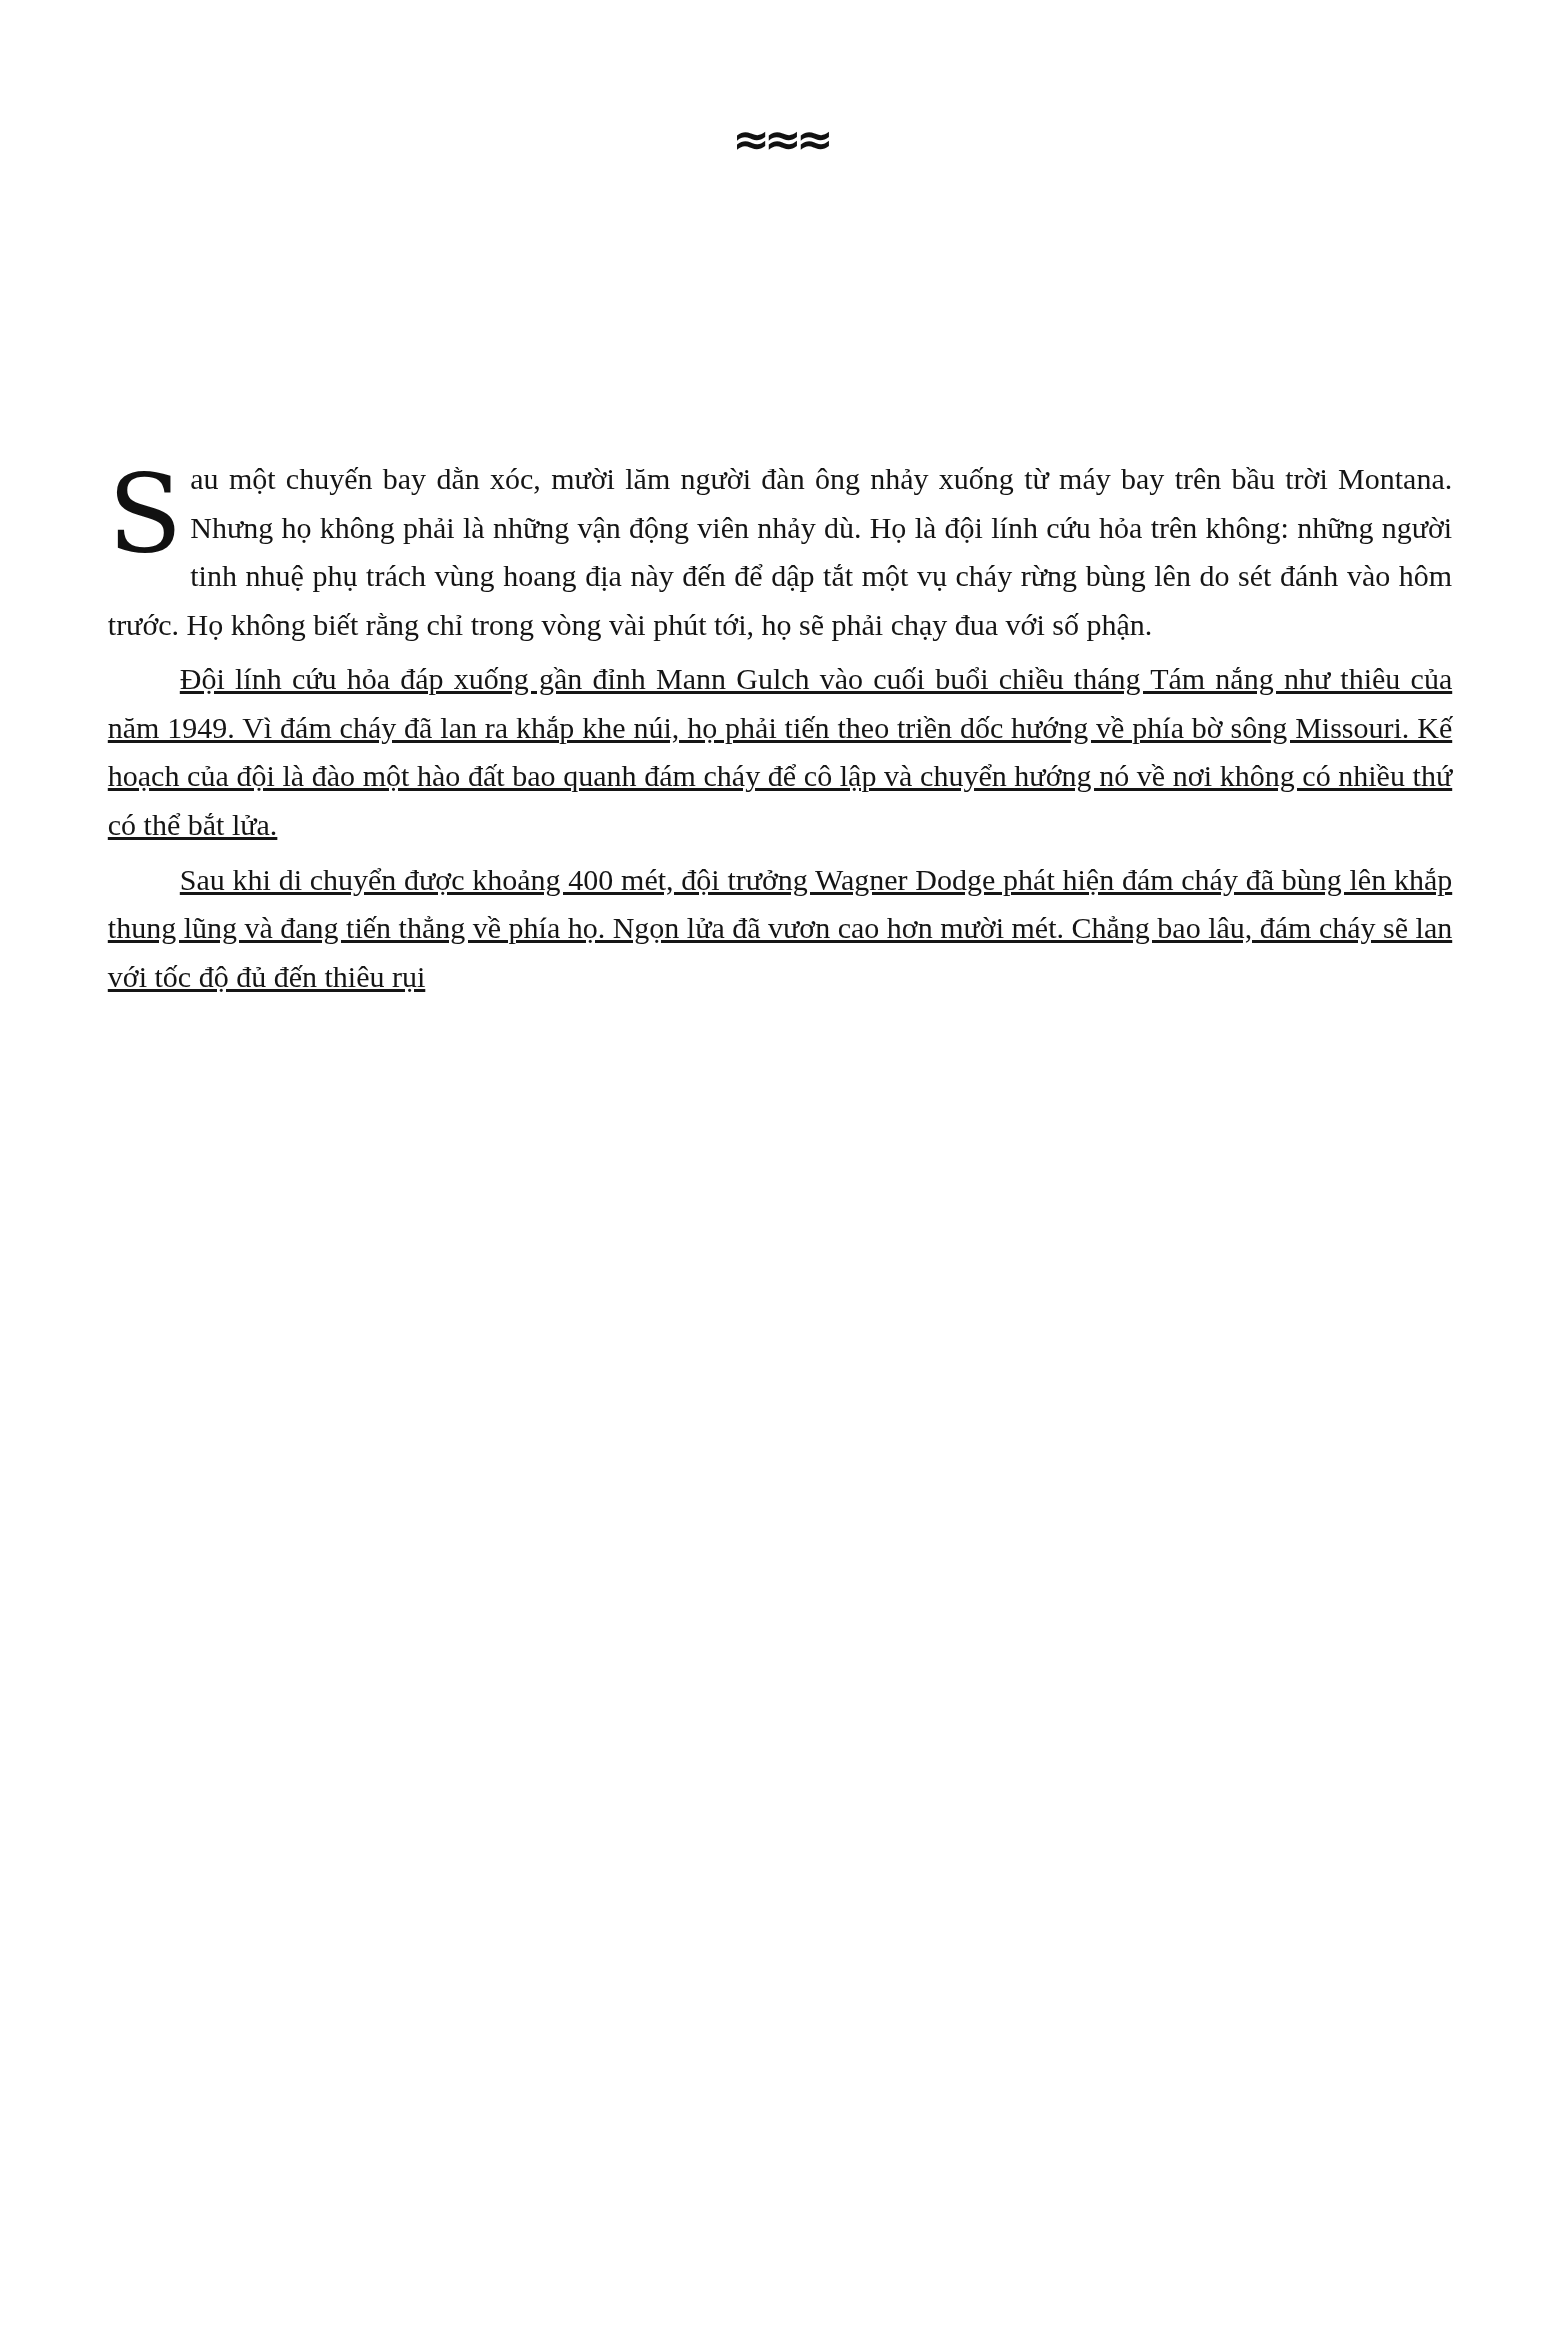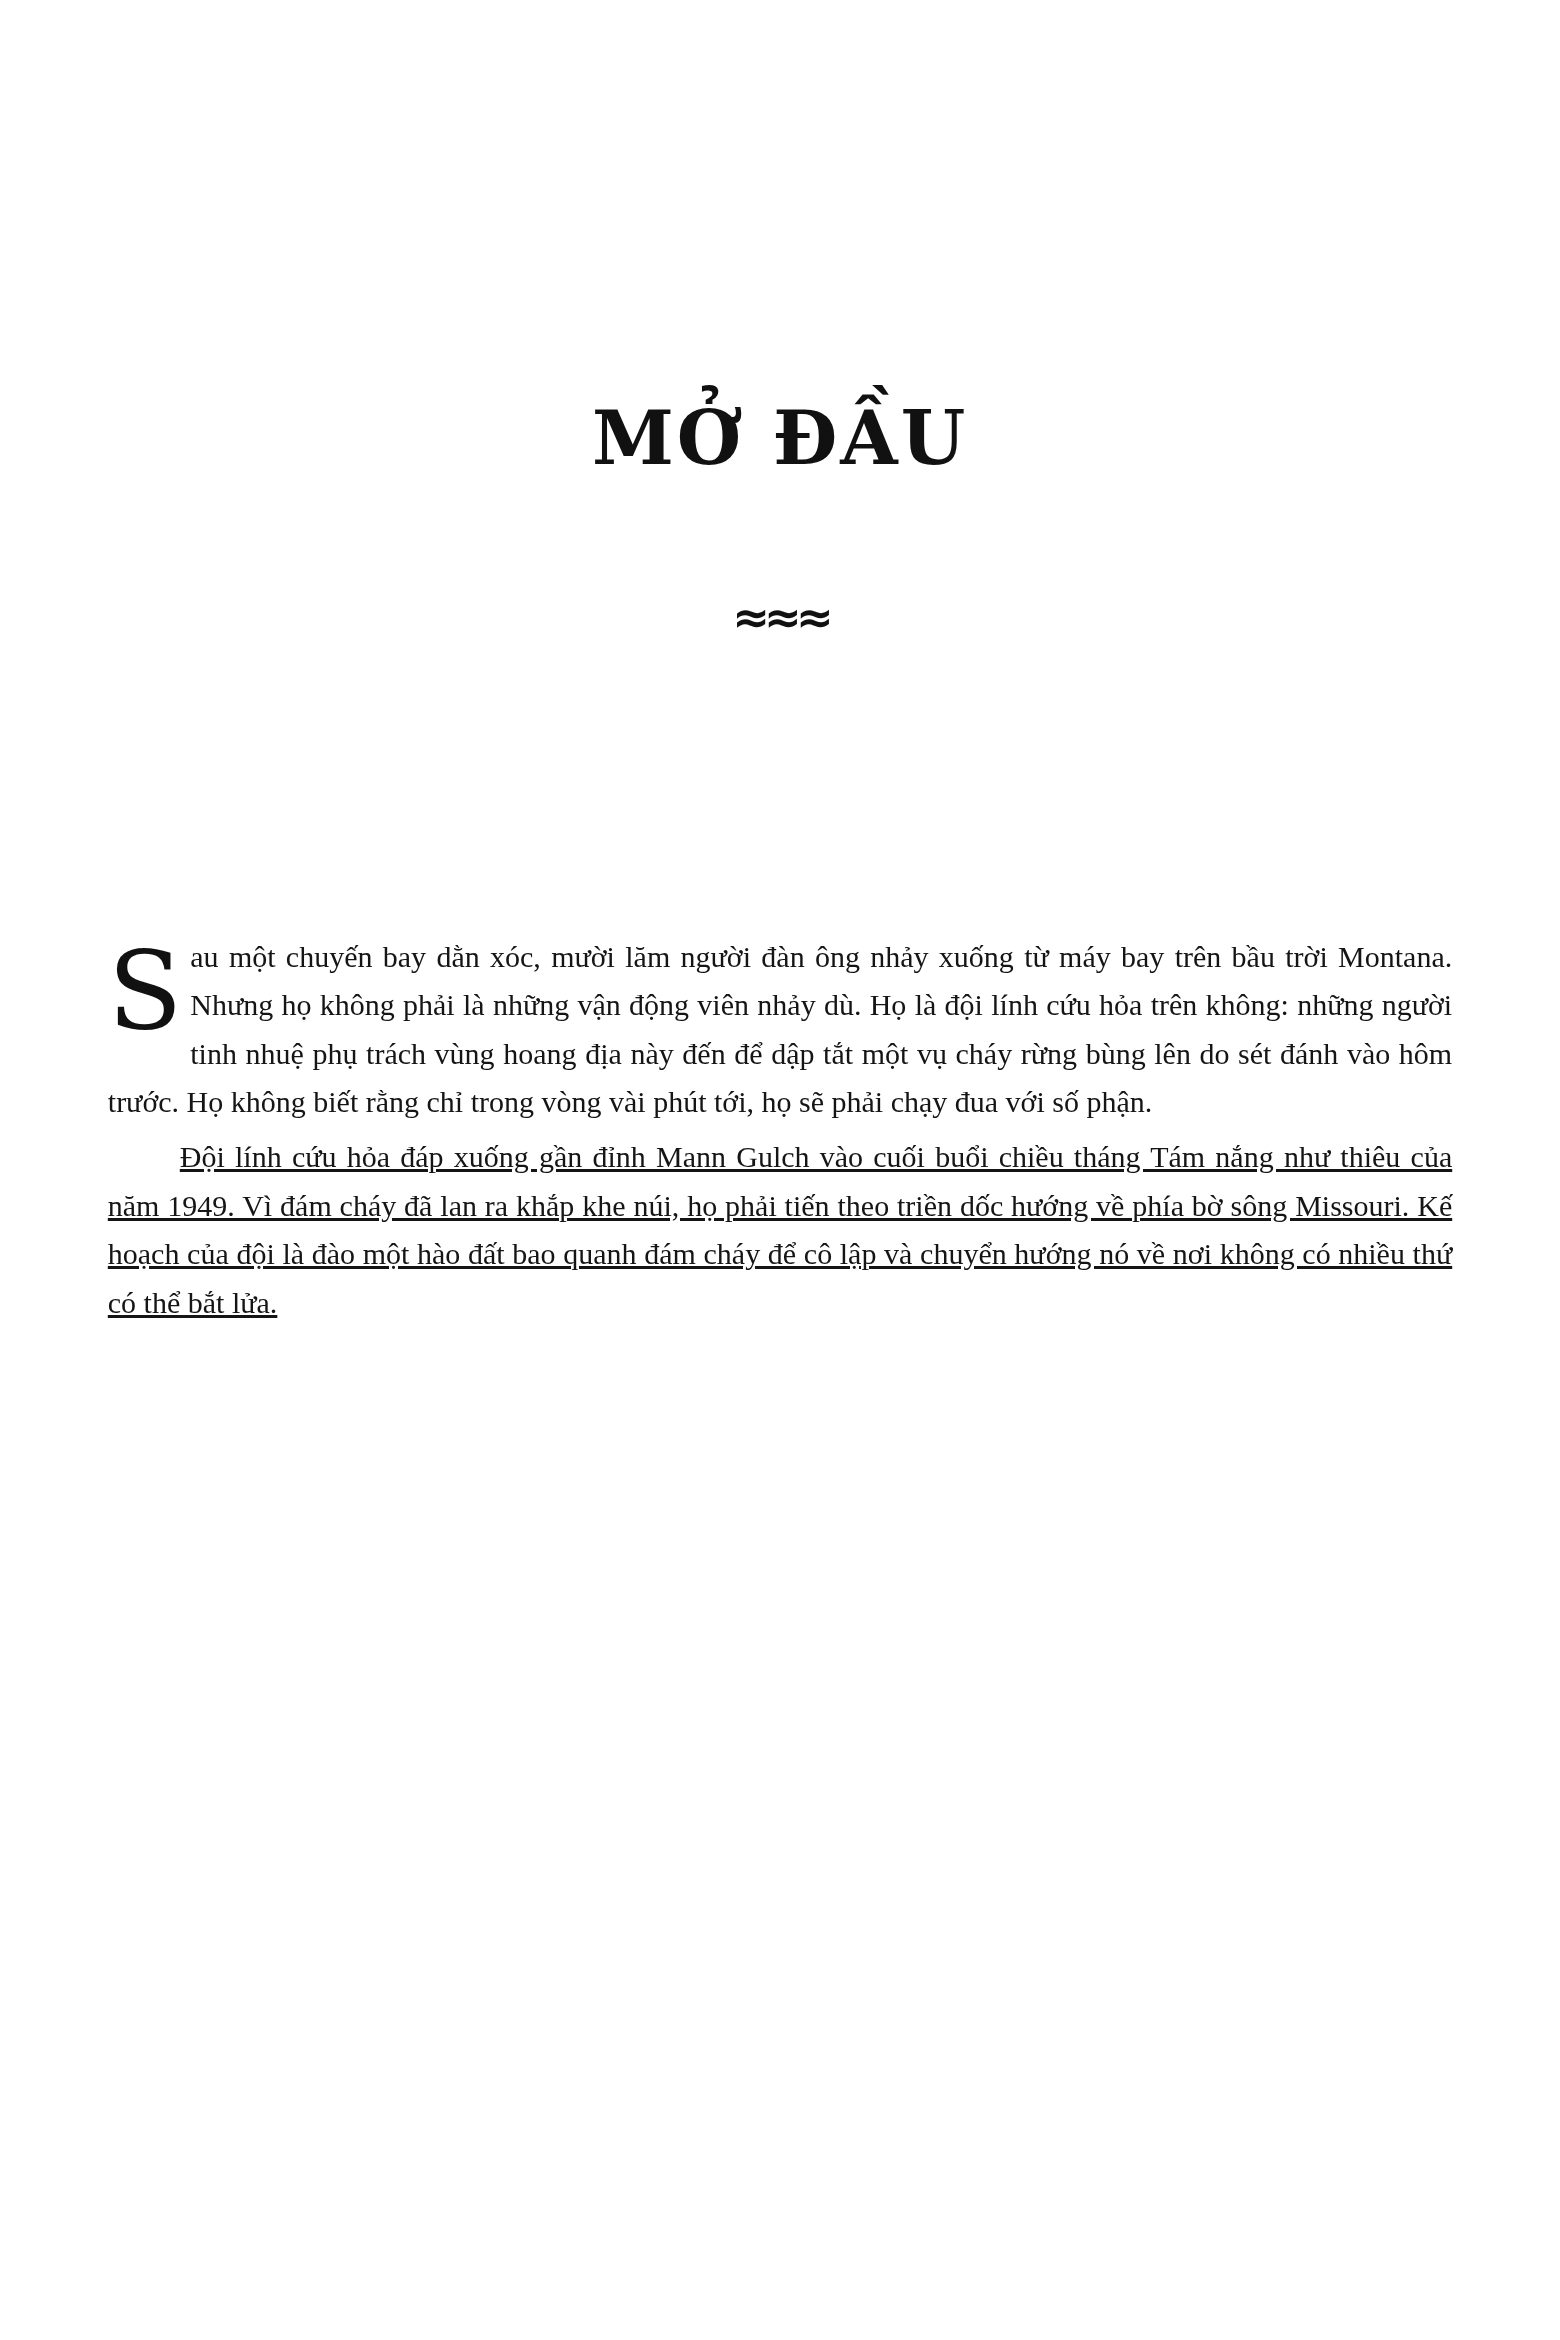--- a/index.html
+++ b/index.html
@@ -71,23 +71,23 @@
     margin-top: 5.9px;
     font-weight: 400;
     color: #111111;
   }
 </style>
 </head>
 <body>
 
 <div class="page">
 
-  <h1 class="chapter-title">MỞ ĐẦU</h1>
 
   <div class="ornament">≈≈≈</div>
 
   <div class="body-text">
     <p class="para first">Sau một chuyến bay dằn xóc, mười lăm người đàn ông nhảy xuống từ máy bay trên bầu trời Montana. Nhưng họ không phải là những vận động viên nhảy dù. Họ là đội lính cứu hỏa trên không: những người tinh nhuệ phụ trách vùng hoang địa này đến để dập tắt một vụ cháy rừng bùng lên do sét đánh vào hôm trước. Họ không biết rằng chỉ trong vòng vài phút tới, họ sẽ phải chạy đua với số phận.</p>
     <p class="para">Đội lính cứu hỏa đáp xuống gần đỉnh Mann Gulch vào cuối buổi chiều tháng Tám nắng như thiêu của năm 1949. Vì đám cháy đã lan ra khắp khe núi, họ phải tiến theo triền dốc hướng về phía bờ sông Missouri. Kế hoạch của đội là đào một hào đất bao quanh đám cháy để cô lập và chuyển hướng nó về nơi không có nhiều thứ có thể bắt lửa.</p>
+    <p class="para">Sau khi di chuyển được khoảng 400 mét, đội trưởng Wagner Dodge phát hiện đám cháy đã bùng lên khắp thung lũng và đang tiến thẳng về phía họ. Ngọn lửa đã vươn cao hơn mười mét. Chẳng bao lâu, đám cháy sẽ lan với tốc độ đủ đến thiêu rụi</p>
   </div>
 
 </div>
 
 
 </body></html>

